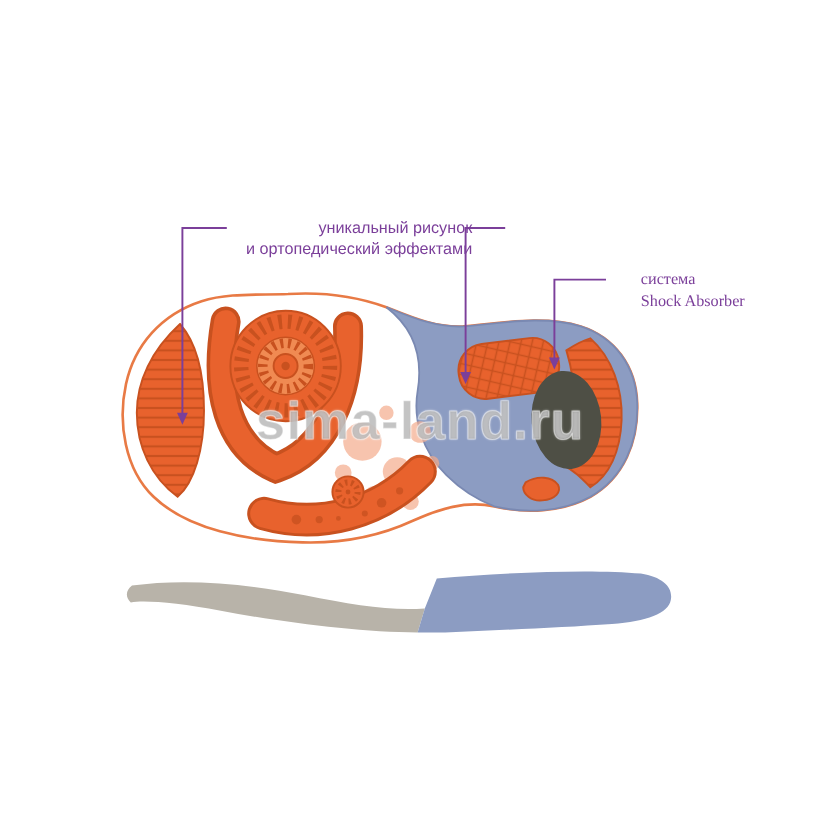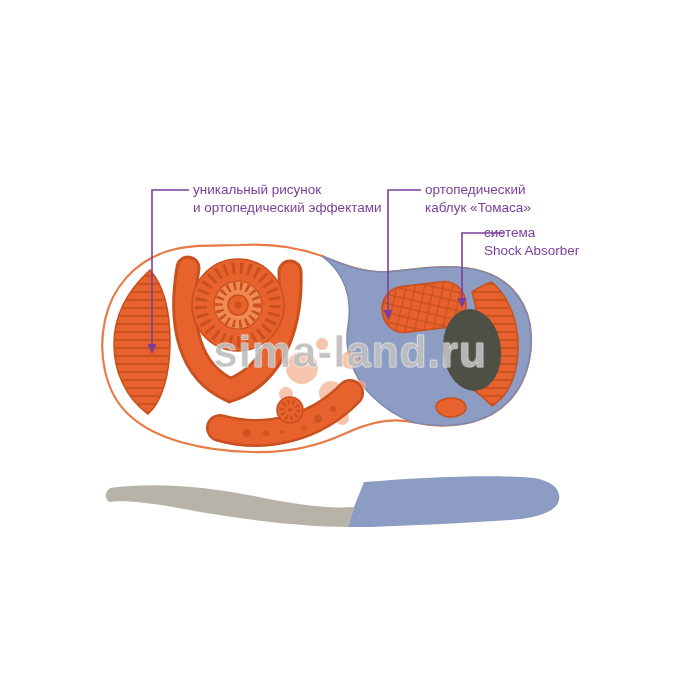--- a/index.html
+++ b/index.html
@@ -33,23 +33,23 @@
   .side-gray{fill:var(--gray);}
   .side-blue{fill:var(--blue);}
 
   
   .leader{fill:none;stroke:var(--purple);stroke-width:1.6;}
   .leader-head{fill:var(--purple);stroke:none;}
 
   
   .label{position:absolute;font-size:13.5px;line-height:1.33;color:var(--purple);z-index:4;}
   .label span{display:block;}
-  .label-tread{left:193px;top:181px;}
+  .label-tread{left:205px;top:181px;text-align:right;}
   .label-heel{left:425px;top:181px;}
-  .label-shock{left:484px;top:224px;}
+  .label-shock{left:534px;top:224px;font-family:Liberation Serif, serif;}
 
   
   .watermark{position:absolute;left:350px;top:352px;transform:translate(-50%,-50%);
     font-weight:700;font-size:44px;letter-spacing:1px;white-space:nowrap;z-index:3;
     color:rgba(148,148,148,0.55);
     -webkit-text-stroke:1px rgba(255,255,255,0.45);
     text-shadow:0 0 2px rgba(255,255,255,0.85);}
 </style>
 </head>
 <body>
@@ -159,24 +159,20 @@
       <path class="side-blue" d="M354 507 L364 482 C422 477 494 474 534 478 C553 481 561 490 559 500
            C557 511 539 518 510 520 C468 523 418 525 371 527 L348 527 Z"></path>
     </g>
   </svg>
 
   <div class="label label-tread">
     <span>уникальный рисунок</span>
     <span>и ортопедический эффектами</span>
   </div>
 
-  <div class="label label-heel">
-    <span>ортопедический</span>
-    <span>каблук «Томаса»</span>
-  </div>
 
   <div class="label label-shock">
     <span>система</span>
     <span>Shock Absorber</span>
   </div>
 
   <div class="watermark">sima-land.ru</div>
 </div>
 
 </body></html>

